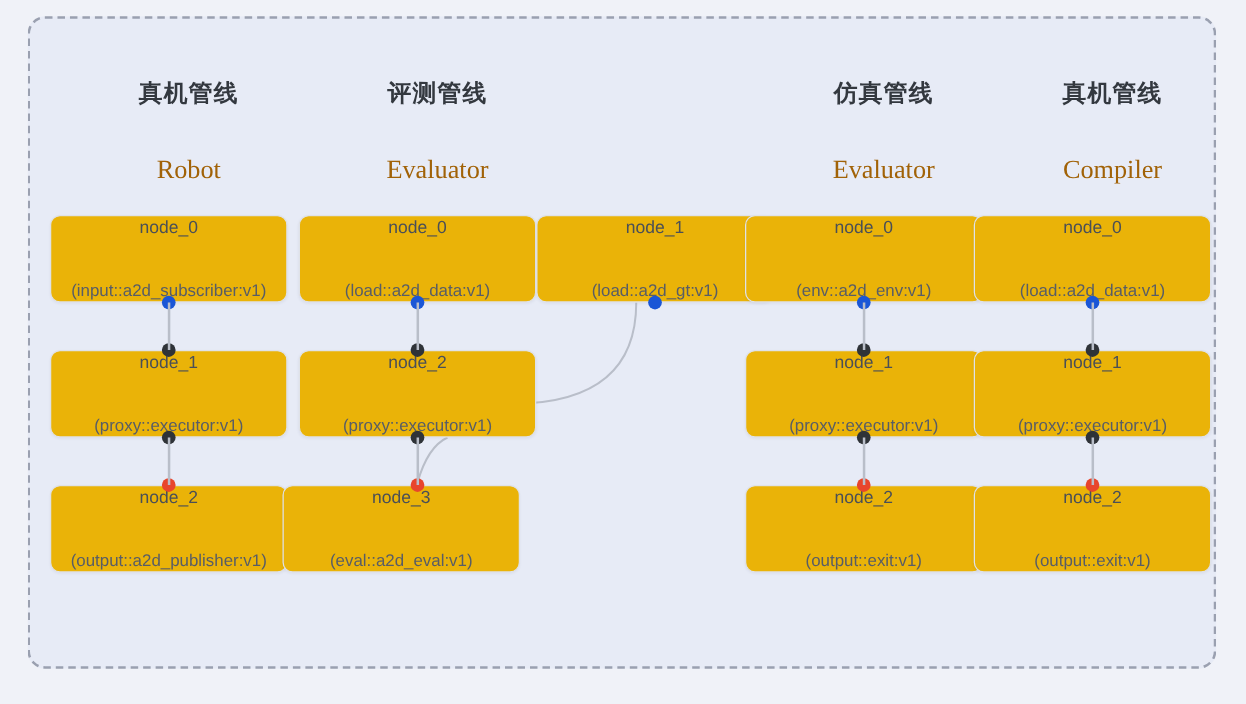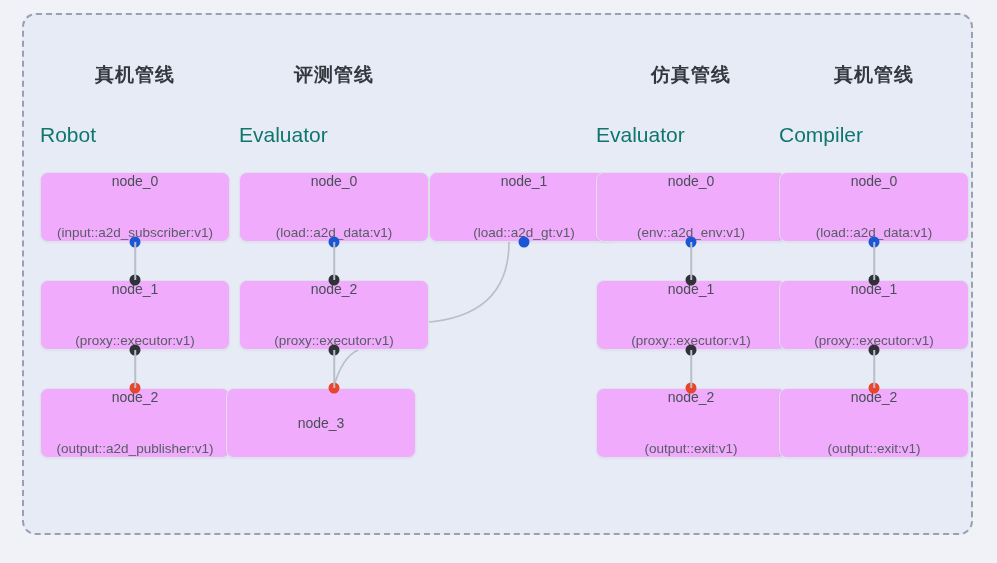--- a/index.html
+++ b/index.html
@@ -23,55 +23,57 @@
     width: 951px;
     height: 522px;
     box-sizing: border-box;
     border: 2px dashed #9aa0b0;
     border-radius: 14px;
     background: #e7ebf6;
   }
   
   #columns {
     position: absolute;
-    left: 0; top: 0;
+    left: 16px; top: 0;
     width: 905px;
     height: 563px;
+    font-family: Liberation Serif, serif;
   }
   .column {
     position: absolute;
     top: 0;
   }
   .col-title-cn {
     position: absolute;
     top: 62px;
     width: 100%;
     text-align: center;
     font-size: 19px;
     font-weight: bold;
     color: #33383f;
     letter-spacing: 1px;
     white-space: nowrap;
   }
   .col-title-en {
     position: absolute;
     top: 123px;
     width: 100%;
+    text-align: center;
     font-size: 21px;
     font-weight: normal;
-    color: #0f766e;
+    color: #a16207;
     white-space: nowrap;
   }
   
   .node {
     position: absolute;
     box-sizing: border-box;
     width: 190px;
     height: 70px;
-    background: #f0abfc;
+    background: #eab308;
     border: 1px solid #dfe2e8;
     border-radius: 8px;
     box-shadow: 0 1px 2px rgba(30,40,70,0.05);
     display: flex;
     flex-direction: column;
     align-items: center;
     justify-content: center;
   }
   .node .nm {
     font-size: 14px;
@@ -165,20 +167,21 @@
     </div>
     <div class="port blue" style="left: 524px; top: 242px;"></div>
     <div class="node" style="left: 239px; top: 280px;">
       <div class="nm">node_2</div>
       <div class="sub">(proxy::executor:v1)</div>
     </div>
     <div class="port black" style="left: 334px; top: 280px;"></div>
     <div class="port black" style="left: 334px; top: 350px;"></div>
     <div class="node" style="left: 226px; top: 388px;">
       <div class="nm">node_3</div>
+      <div class="sub">(eval::a2d_eval:v1)</div>
     </div>
     <div class="port red" style="left: 334px; top: 388px;"></div>
     <div class="link-v" style="left: 334px; top: 242px; height: 38px;"></div>
     <div class="link-v" style="left: 334px; top: 350px; height: 38px;"></div>
     <div class="node" style="left: 596px; top: 172px;">
       <div class="nm">node_0</div>
       <div class="sub">(env::a2d_env:v1)</div>
     </div>
     <div class="port blue" style="left: 691px; top: 242px;"></div>
     <div class="node" style="left: 596px; top: 280px;">

